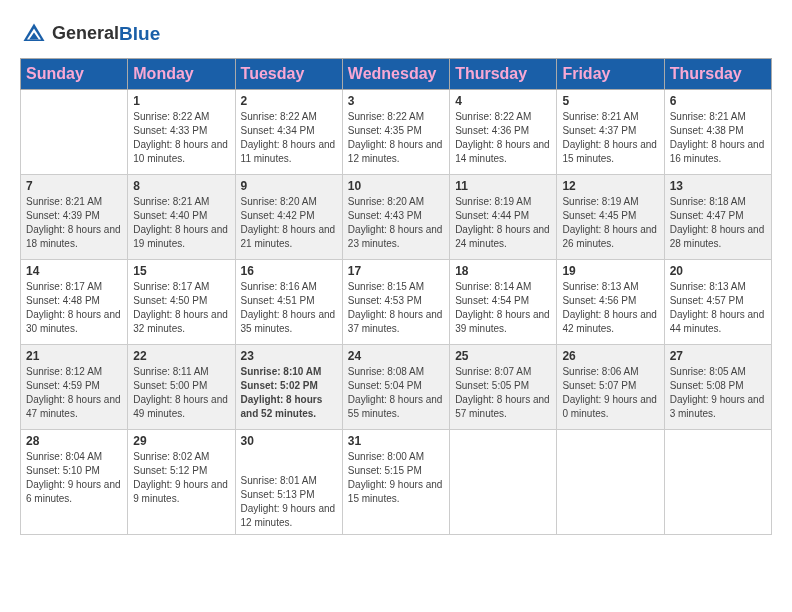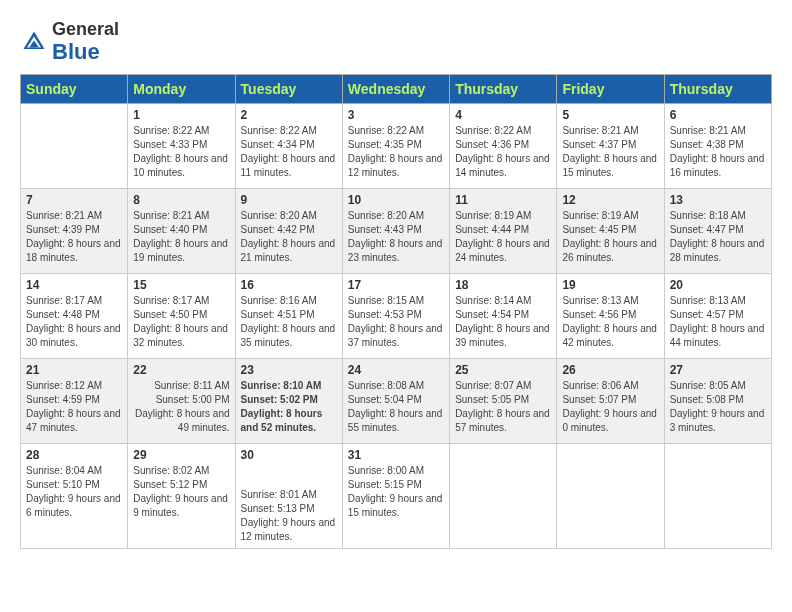--- a/index.html
+++ b/index.html
@@ -18,30 +18,30 @@
       justify-content: space-between;
       align-items: flex-start;
       margin-bottom: 10px;
     }
     .logo {
       display: flex;
       align-items: center;
     }
     .logo-text {
       display: flex;
-      flex-direction: column;
       line-height: 1.1;
+      text-align: center;
     }
     .logo-general {
       font-size: 18px;
       font-weight: bold;
       color: #333;
     }
     .logo-blue {
-      font-size: 22px;
+      font-size: 19px;
       font-weight: bold;
       color: #1a5fa8;
     }
     .logo-icon {
       width: 28px;
       height: 28px;
       margin-right: 4px;
     }
     .title-block {
       text-align: right;
@@ -54,22 +54,22 @@
     .location-title {
       font-size: 16px;
       color: #555;
     }
     .calendar-table {
       width: 100%;
       border-collapse: collapse;
     }
     .calendar-table th {
       background-color: #1a5fa8;
-      color: #bef264;
-      font-size: 14px;
+      color: #f9a8d4;
+      font-size: 16px;
       font-weight: bold;
       padding: 6px 5px;
       text-align: left;
       border: 1px solid #aaa;
     }
     .calendar-table td {
       vertical-align: top;
       border: 1px solid #ccc;
       padding: 4px 5px;
       font-size: 10.5px;
@@ -261,21 +261,21 @@
         </tr>
         <tr class="row-shaded">
           <td>
             <div class="day-number">21</div>
             <div class="day-info" style="white-space: pre-line;">Sunrise: 8:12 AM
 Sunset: 4:59 PM
 Daylight: 8 hours and 47 minutes.</div>
           </td>
           <td>
             <div class="day-number">22</div>
-            <div class="day-info" style="white-space: pre-line; text-align: right;">Sunrise: 8:11 AM
+            <div class="day-info" style="white-space: pre-line;">Sunrise: 8:11 AM
 Sunset: 5:00 PM
 Daylight: 8 hours and 49 minutes.</div>
           </td>
           <td>
             <div class="day-number">23</div>
             <div class="day-info" style="white-space: pre-line; font-weight: bold;">Sunrise: 8:10 AM
 Sunset: 5:02 PM
 Daylight: 8 hours and 52 minutes.</div>
           </td>
           <td>

